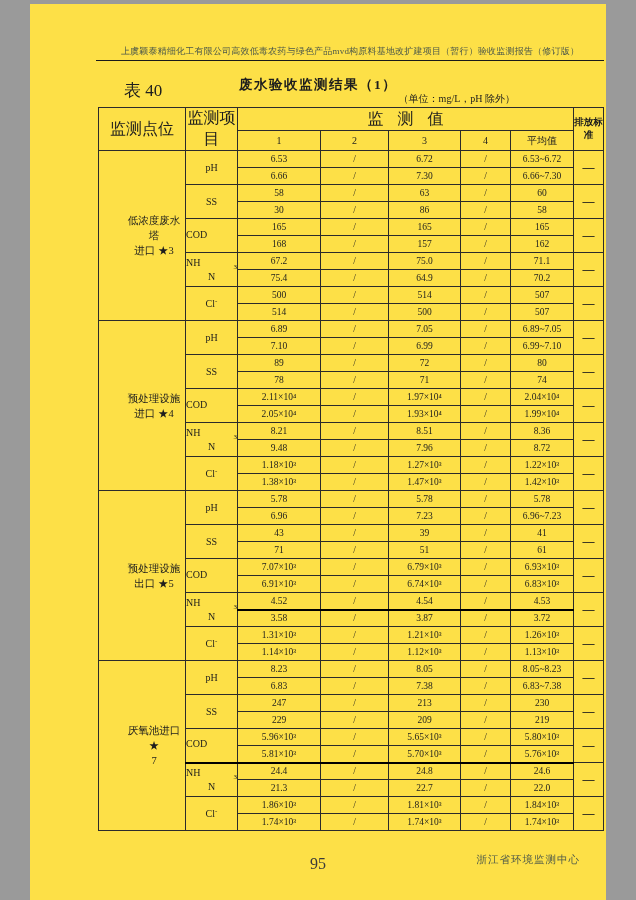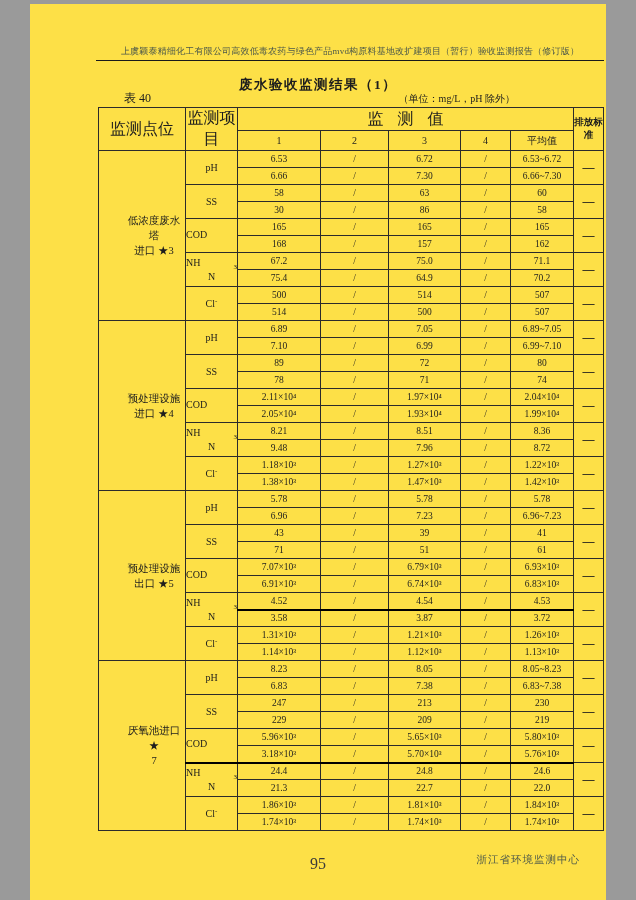--- a/index.html
+++ b/index.html
@@ -11,21 +11,21 @@
   }
   .doc-header {
     position: absolute; top: 41px; left: 64px; width: 512px;
     text-align: center; font-size: 9px; color: #4c584a;
     white-space: nowrap; overflow: hidden; letter-spacing: 0.2px;
   }
   .header-rule {
     position: absolute; top: 56px; left: 66px; width: 508px;
     border-top: 1.6px solid #1a1a1a;
   }
-  .table-label { position: absolute; top: 86px; left: 94px; font-size: 12px; }
+  .table-label { position: absolute; top: 75px; left: 94px; font-size: 17px; }
   .table-title {
     position: absolute; top: 72px; left: 0; width: 100%;
     text-align: center; font-size: 13.5px; font-weight: bold; letter-spacing: 1.5px;
   }
   .unit-note { position: absolute; top: 88px; right: 91px; font-size: 10px; }
   table.results {
     position: absolute; top: 103px; left: 68px; width: 505px;
     border-collapse: collapse; table-layout: fixed;
     border: 1.6px solid #111;
   }
@@ -385,21 +385,21 @@
         <tr>
           <td class="param-cell" rowspan="2"><span>COD</span><sub>Cr</sub></td>
           <td class="value-cell">5.96×10³</td>
           <td class="value-cell">/</td>
           <td class="value-cell">5.65×10³</td>
           <td class="value-cell">/</td>
           <td class="value-cell">5.80×10³</td>
           <td class="std-cell" rowspan="2">—</td>
         </tr>
         <tr>
-          <td class="value-cell thick-bottom">3.18×10³</td>
+          <td class="value-cell thick-bottom">5.81×10³</td>
           <td class="value-cell thick-bottom">/</td>
           <td class="value-cell thick-bottom">5.70×10³</td>
           <td class="value-cell thick-bottom">/</td>
           <td class="value-cell thick-bottom">5.76×10³</td>
         </tr>
         <tr>
           <td class="param-cell thick-top" rowspan="2"><span>NH</span><sub>3</sub><span>-N</span></td>
           <td class="value-cell">24.4</td>
           <td class="value-cell">/</td>
           <td class="value-cell">24.8</td>

